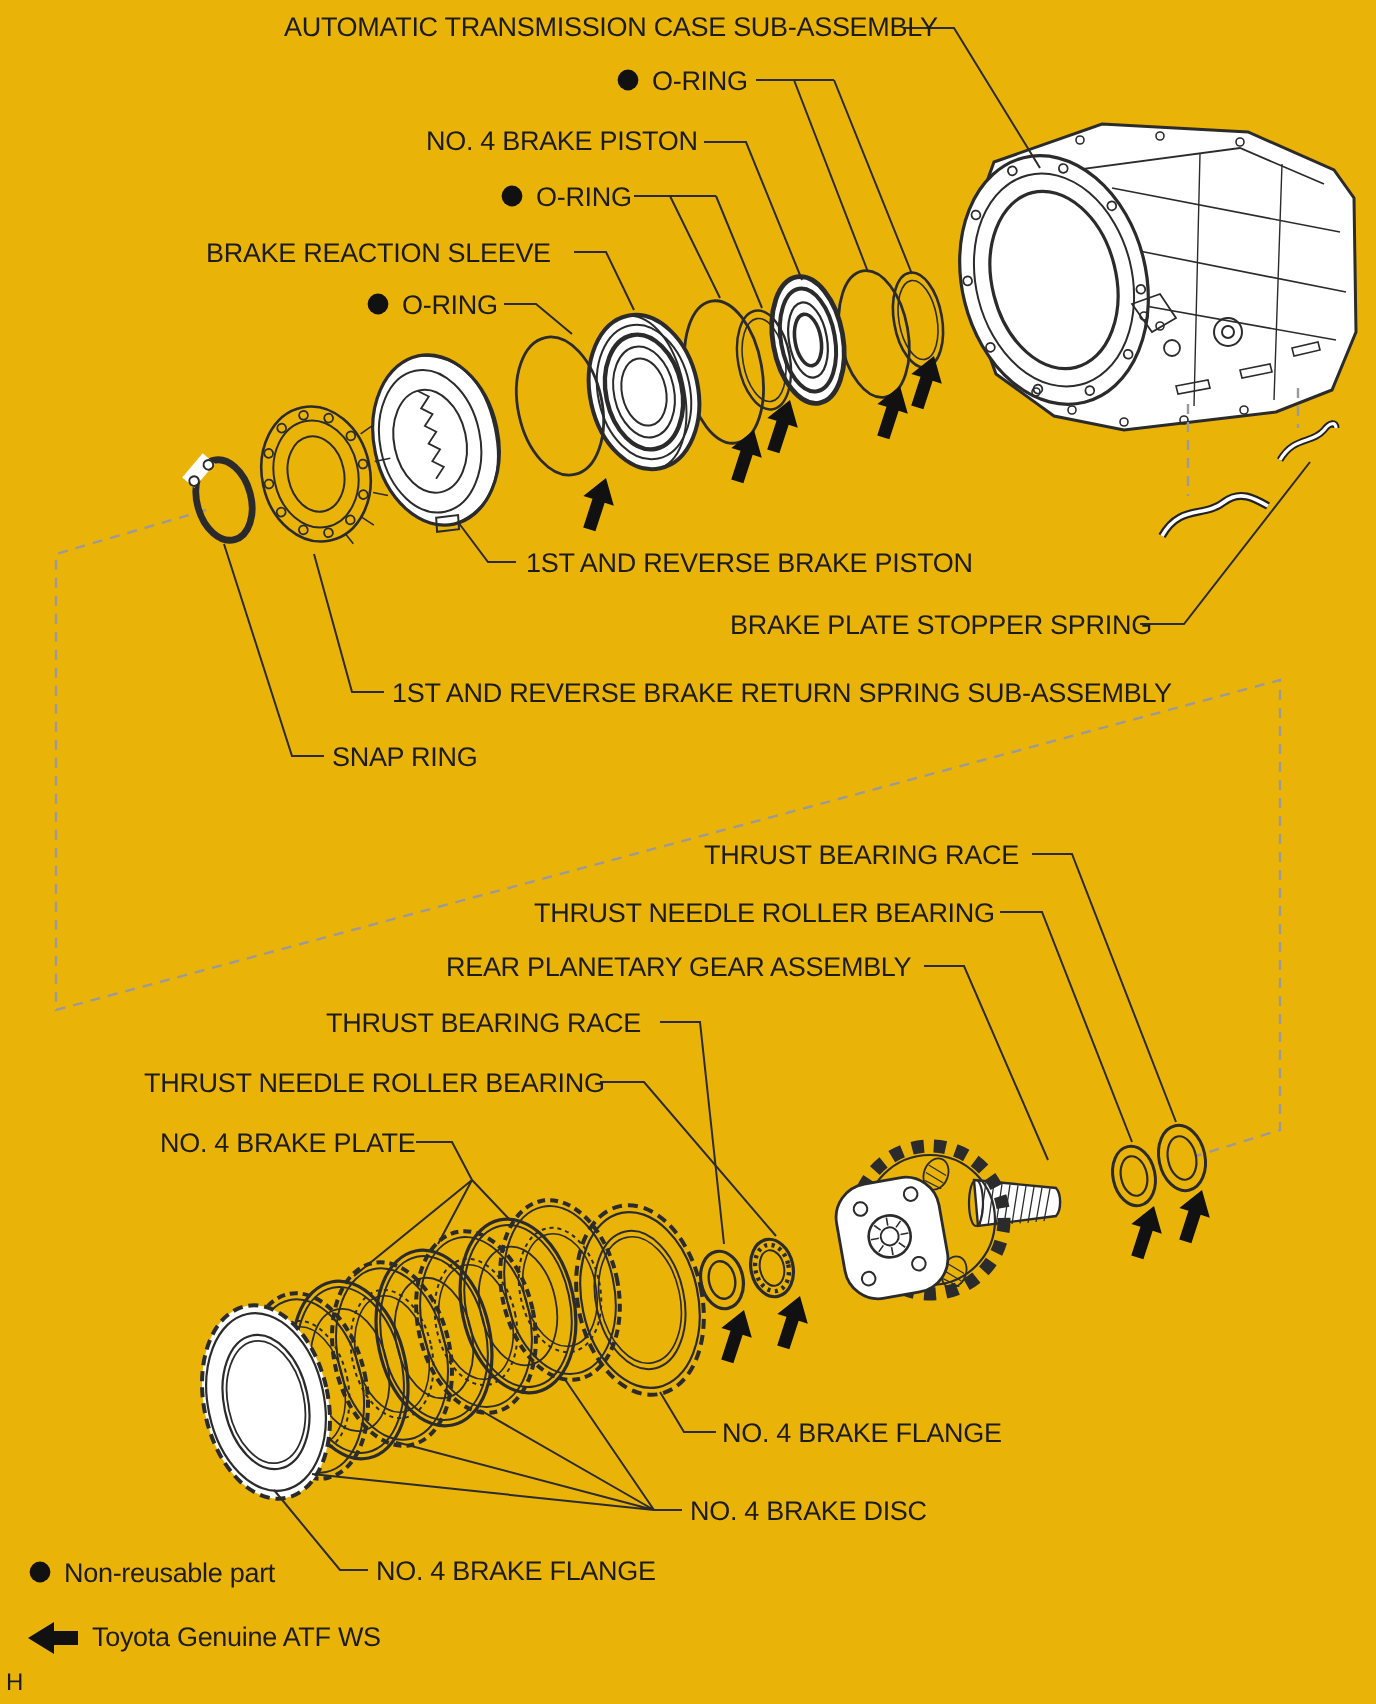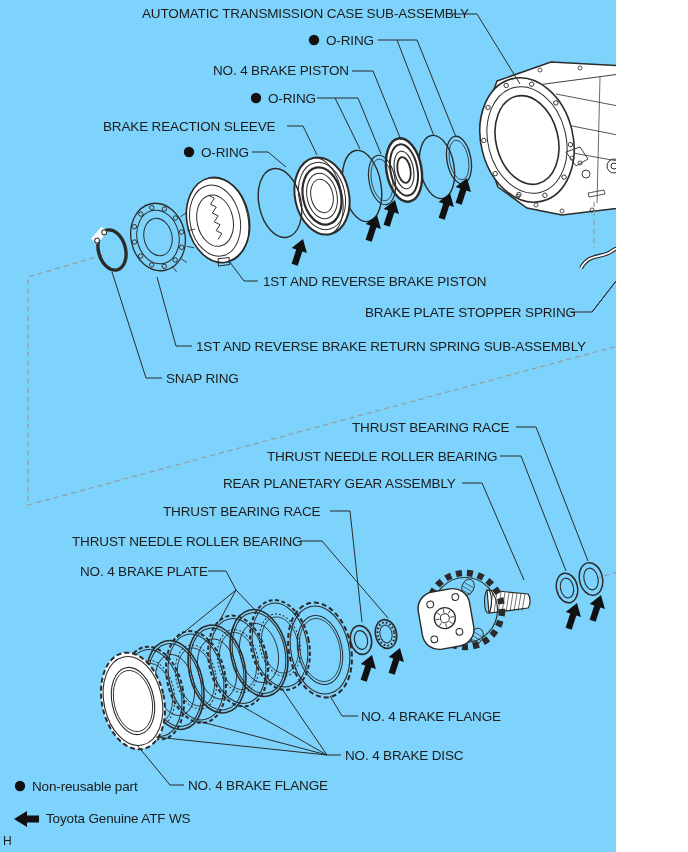--- a/index.html
+++ b/index.html
@@ -1,16 +1,16 @@
 <!DOCTYPE html>
 <html><head>
 <meta charset="utf-8">
 <style>
   html,body{margin:0;padding:0;background:#ffffff;}
-  .page{position:relative;width:616px;height:852px;background:#7dd3fc;overflow:hidden;}
+  .page{position:relative;width:688px;height:852px;background:#eab308;overflow:hidden;}
   svg{position:absolute;left:0;top:0;}
   .lbl{font-family:"Liberation Sans",sans-serif;font-size:13.5px;fill:#1c1c1c;letter-spacing:-0.15px;}
   .lbl-small{font-family:"Liberation Sans",sans-serif;font-size:12px;fill:#1c1c1c;}
   .ln{stroke:#2b2b2b;stroke-width:1;fill:none;}
   .part{stroke:#2b2b2b;fill:none;}
   .partw{stroke:#2b2b2b;fill:#ffffff;}
   .dash{stroke:#9a9a9a;stroke-width:1.2;fill:none;stroke-dasharray:5 4;}
   .dot{fill:#111111;}
 </style>
 </head>

